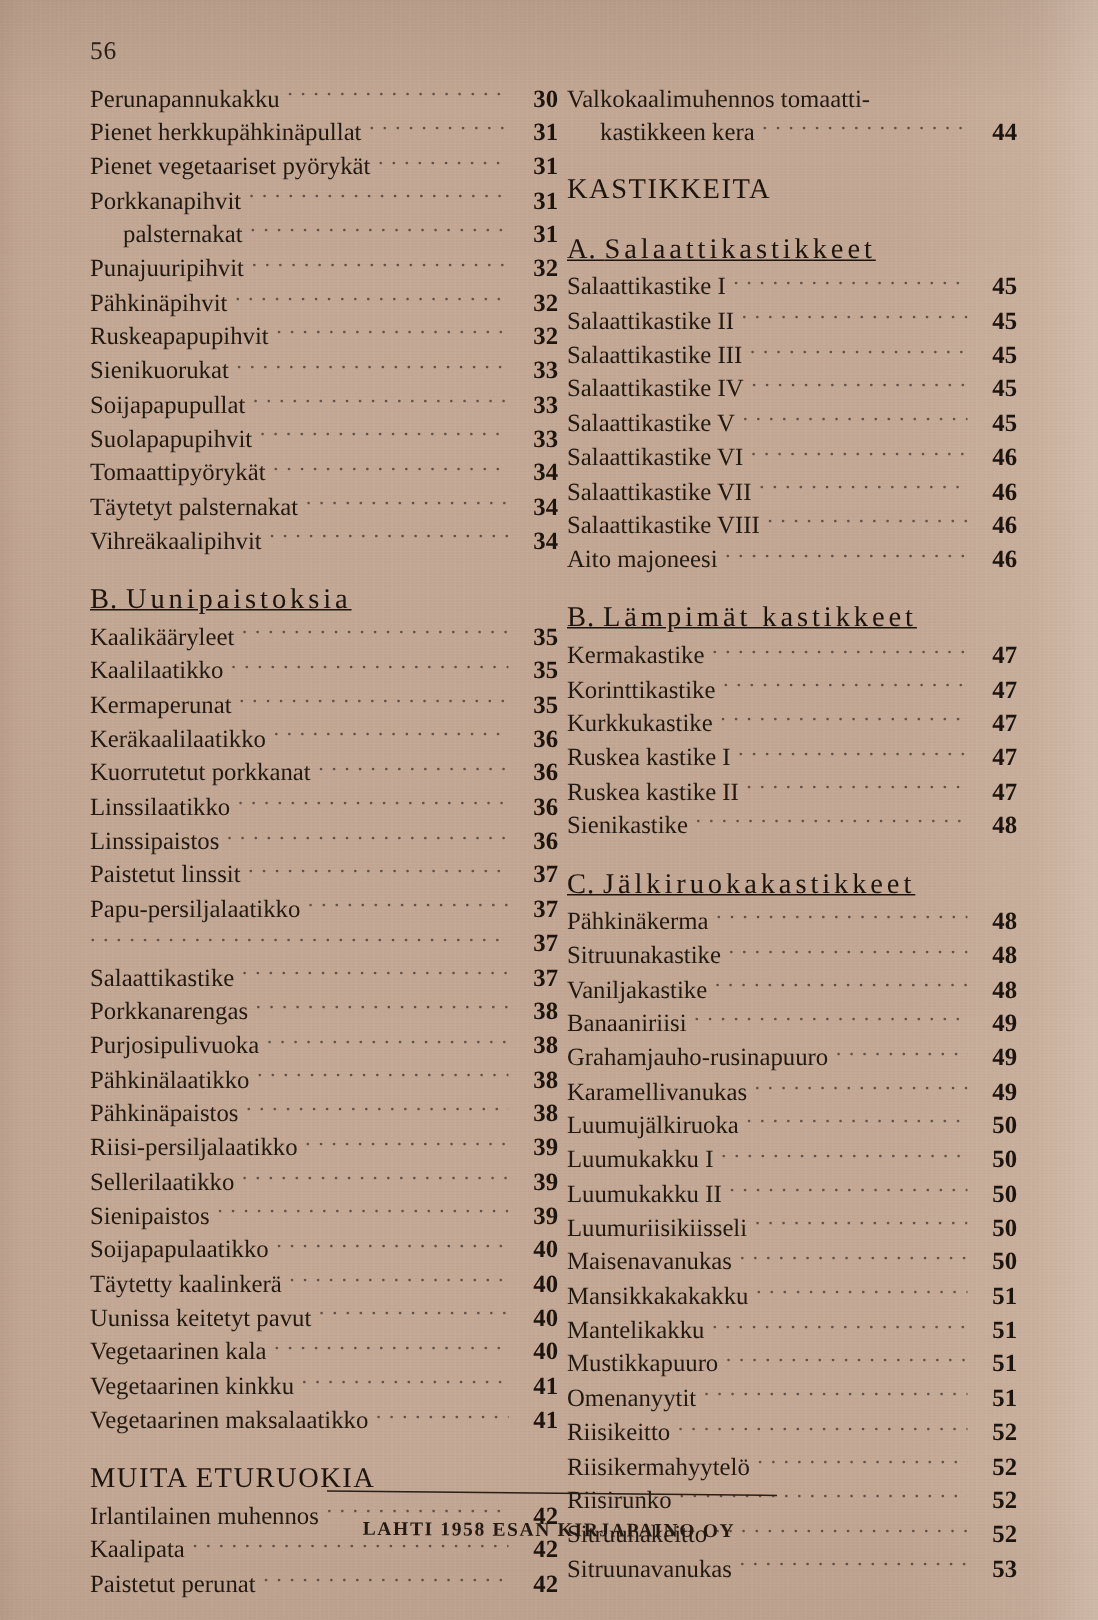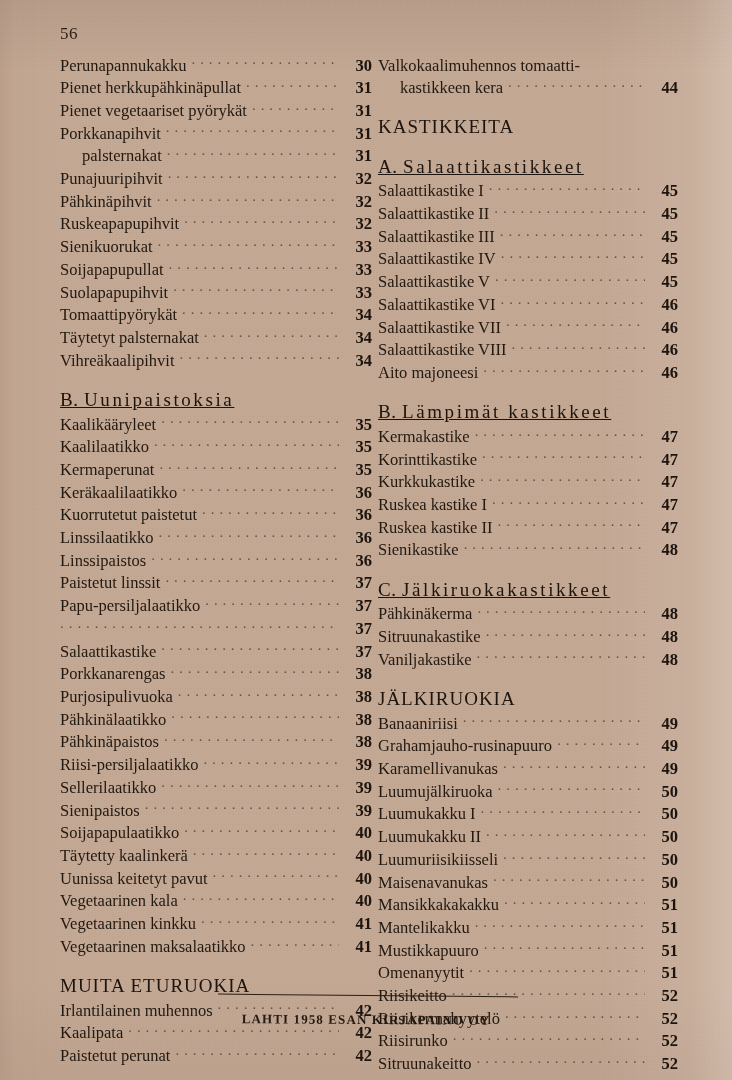--- a/index.html
+++ b/index.html
@@ -252,21 +252,21 @@
         <span class="title">Kermaperunat</span>
         <span class="leader"></span>
         <span class="page">35</span>
       </div>
       <div class="entry">
         <span class="title">Keräkaalilaatikko</span>
         <span class="leader"></span>
         <span class="page">36</span>
       </div>
       <div class="entry">
-        <span class="title">Kuorrutetut paistetut</span>
+        <span class="title">Kuorrutetut porkkanat</span>
         <span class="leader"></span>
         <span class="page">36</span>
       </div>
       <div class="entry">
         <span class="title">Linssilaatikko</span>
         <span class="leader"></span>
         <span class="page">36</span>
       </div>
       <div class="entry">
         <span class="title">Linssipaistos</span>
@@ -472,21 +472,20 @@
       <div class="entry">
         <span class="title">Sitruunakastike</span>
         <span class="leader"></span>
         <span class="page">48</span>
       </div>
       <div class="entry">
         <span class="title">Vaniljakastike</span>
         <span class="leader"></span>
         <span class="page">48</span>
       </div>
-      <div class="head-major">JÄLKIRUOKIA</div>
       <div class="entry">
         <span class="title">Banaaniriisi</span>
         <span class="leader"></span>
         <span class="page">49</span>
       </div>
       <div class="entry">
         <span class="title">Grahamjauho-rusinapuuro</span>
         <span class="leader"></span>
         <span class="page">49</span>
       </div>

